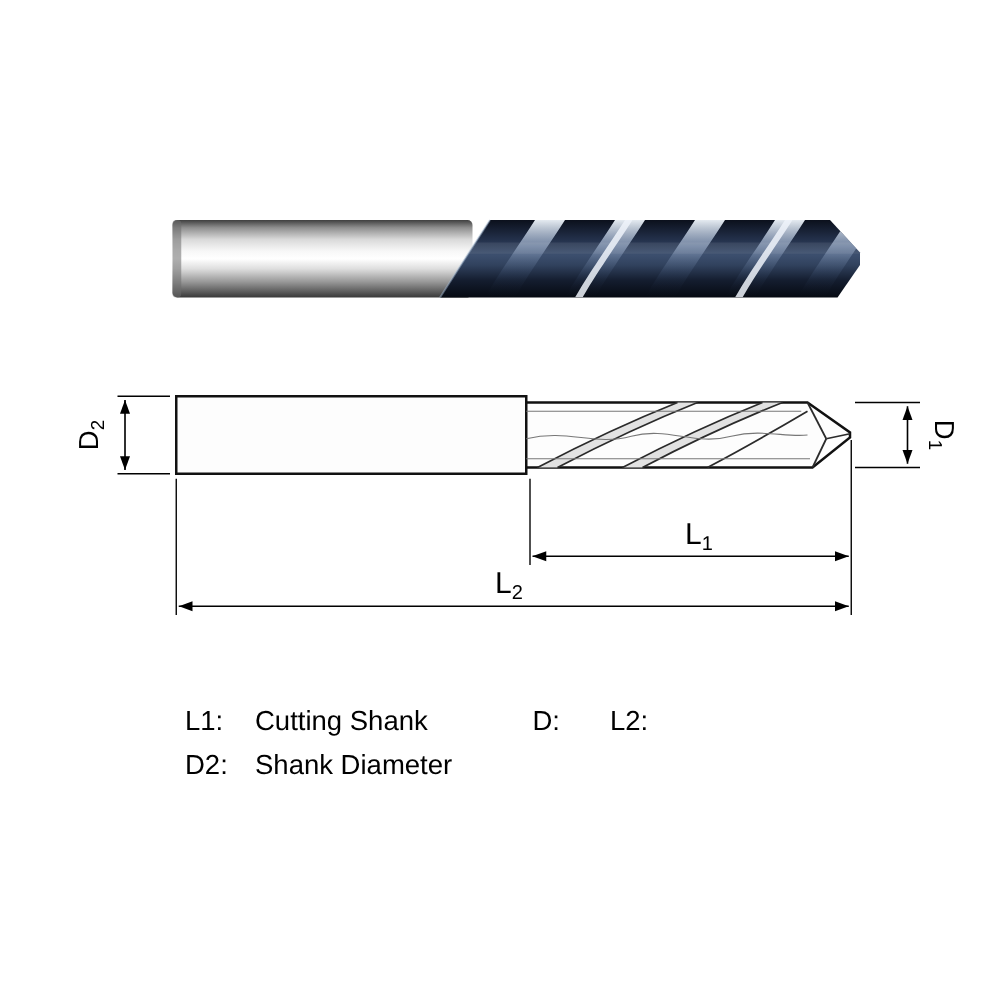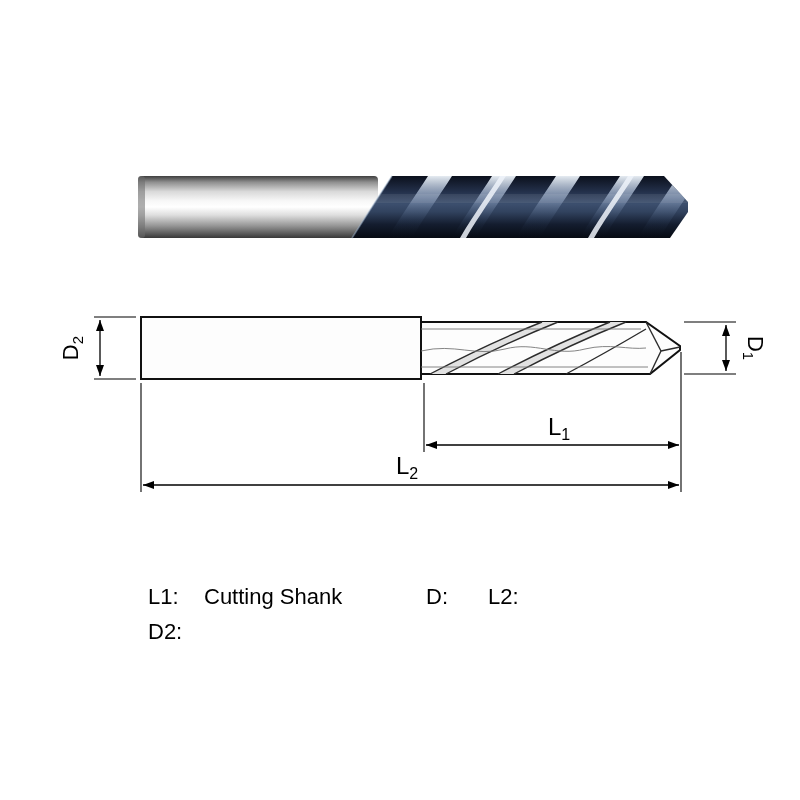--- a/index.html
+++ b/index.html
@@ -9,21 +9,21 @@
   }
   #stage{position:absolute;left:0;top:0;width:800px;height:800px;}
   svg text{font-family:"Liberation Sans", sans-serif;fill:#000;}
   .dimline{stroke:#000;stroke-width:1.3;fill:none;}
   .extline{stroke:#000;stroke-width:1.1;fill:none;}
   .outline{stroke:#111;stroke-width:2;fill:#fdfdfd;}
   .flutecurve{stroke:#2b2b2b;stroke-width:1.4;fill:none;}
   .thinline{stroke:#777;stroke-width:0.9;fill:none;}
   .sliver{fill:#e2e2e2;stroke:none;}
   .legend{
-    position:absolute;left:148px;top:584px;width:560px;
+    position:absolute;left:148px;top:564px;width:560px;
     display:grid;grid-template-columns:56px 222px 62px auto;
     row-gap:9px;font-size:22px;color:#000;line-height:26px;
   }
   .legend span{white-space:nowrap;}
 </style>
 </head>
 <body>
 
 <div id="stage">
 <svg width="800" height="800" viewBox="0 0 800 800">
@@ -139,14 +139,15 @@
   </g>
 </svg>
 
 
 <div class="legend">
   <span>L1:</span>
   <span>Cutting Shank</span>
   <span>D:</span>
   <span>L2:</span>
   <span>D2:</span>
+  <span>Shank Diameter</span>
 </div>
 </div>
 
 </body></html>

